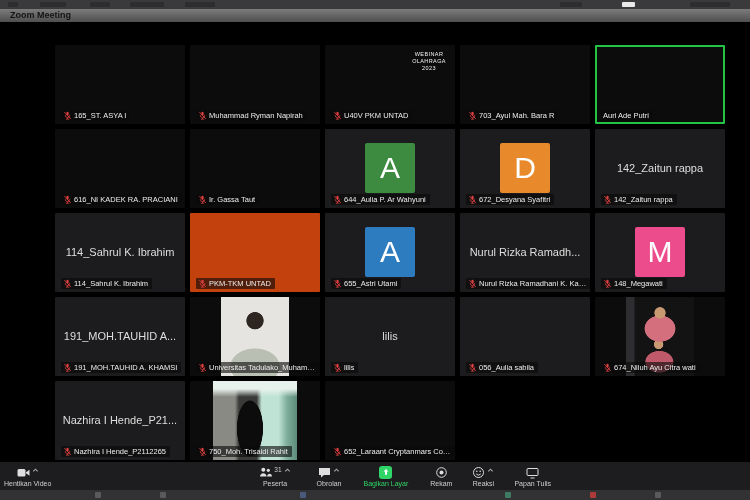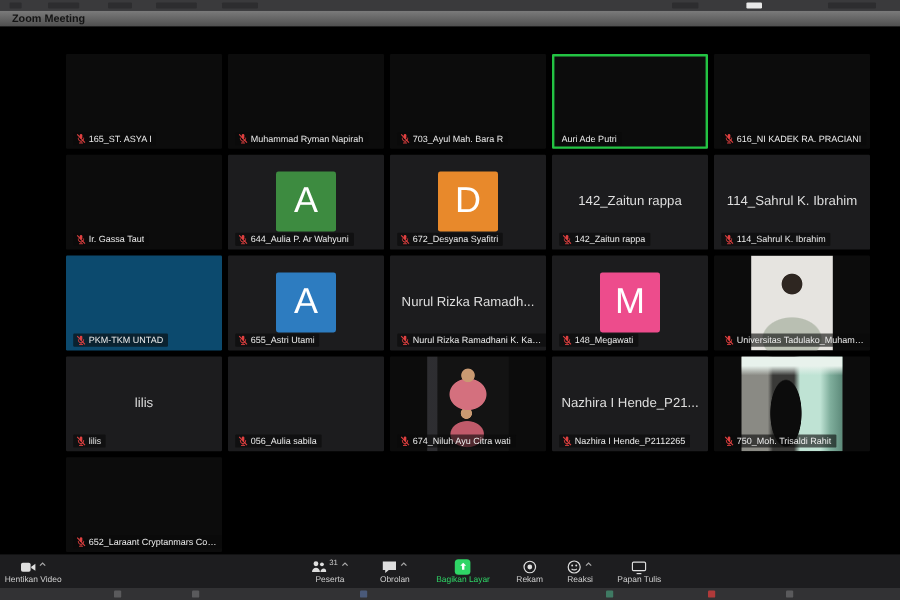--- a/index.html
+++ b/index.html
@@ -10,21 +10,21 @@
   .menubar .blob{position:absolute;top:2px;height:5px;background:#2d2d2f;border-radius:1px;}
   .menubar .wbox{position:absolute;top:2px;left:622px;width:13px;height:5px;background:#e9e9e9;border-radius:1px;}
   .titlebar{position:absolute;left:0;top:9px;width:750px;height:13px;
             background:linear-gradient(#7b7b7b,#4f4f4f);
             color:#141414;font-size:9px;line-height:13px;text-align:left;font-weight:bold;padding-left:10px;}
   
   .grid{position:absolute;left:55px;top:45px;width:670px;height:415px;
         display:grid;grid-template-columns:repeat(5,1fr);grid-template-rows:repeat(5,1fr);
         gap:5px;}
   .cell{position:relative;background:#1c1c1e;overflow:hidden;border-radius:1px;}
-  .cell.blk{background:#0c4a6e;}
+  .cell.blk{background:#c2410c;}
   .cell.vid{background:#0c0c0c;}
   .cell.active{outline:2px solid var(--active-speaker,#23c343);outline-offset:-2px;}
   .pv{position:absolute;left:24%;top:0;width:52%;height:100%;}
   .np{position:absolute;left:6px;bottom:3px;max-width:92%;display:flex;align-items:center;gap:2px;
       background:rgba(10,10,10,.62);padding:1px 4px 1px 2px;border-radius:1px;}
   .np .t{color:#ececec;font-size:7.5px;white-space:nowrap;overflow:hidden;text-overflow:ellipsis;}
   .mic{width:9px;height:9px;flex:0 0 auto;color:var(--muted-mic,#e04040);}
   .cname{position:absolute;left:0;right:0;top:50%;transform:translateY(-58%);
          color:#dedede;font-size:11px;text-align:center;white-space:nowrap;overflow:hidden;}
   .avatar{position:absolute;left:50%;top:50%;transform:translate(-50%,-52%);
@@ -160,20 +160,33 @@
 
     <div class="cell vid v01">
       <div class="np">
         <svg class="mic" viewBox="0 0 12 12">
             <use href="#micg"></use>
           </svg>
         <span class="t">Muhammad Ryman Napirah</span>
       </div>
     </div>
 
+    <div class="cell vid v02">
+      <div class="slidetxt">
+        <span>WEBINAR</span>
+        <span>OLAHRAGA</span>
+        <span>2023</span>
+      </div>
+      <div class="np">
+        <svg class="mic" viewBox="0 0 12 12">
+            <use href="#micg"></use>
+          </svg>
+        <span class="t">U40V PKM UNTAD</span>
+      </div>
+    </div>
 
     <div class="cell vid v03">
       <div class="np">
         <svg class="mic" viewBox="0 0 12 12">
             <use href="#micg"></use>
           </svg>
         <span class="t">703_Ayul Mah. Bara R</span>
       </div>
     </div>
 
@@ -275,20 +288,29 @@
       <div class="np">
         <svg class="mic" viewBox="0 0 12 12">
             <use href="#micg"></use>
           </svg>
         <span class="t">148_Megawati</span>
       </div>
     </div>
 
 
 
+    <div class="cell">
+      <div class="cname">191_MOH.TAUHID A...</div>
+      <div class="np">
+        <svg class="mic" viewBox="0 0 12 12">
+            <use href="#micg"></use>
+          </svg>
+        <span class="t">191_MOH.TAUHID A. KHAMSI</span>
+      </div>
+    </div>
 
     <div class="cell vid">
       <div class="pv v33"></div>
       <div class="np">
         <svg class="mic" viewBox="0 0 12 12">
             <use href="#micg"></use>
           </svg>
         <span class="t">Universitas Tadulako_Muhamma...</span>
       </div>
     </div>

